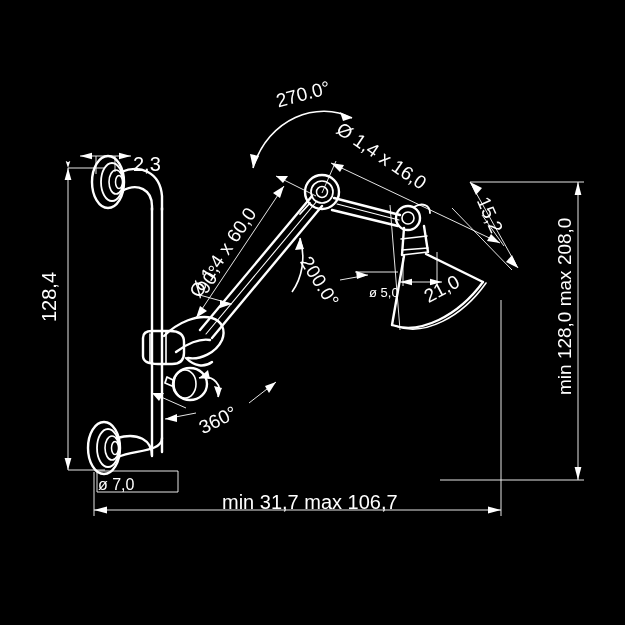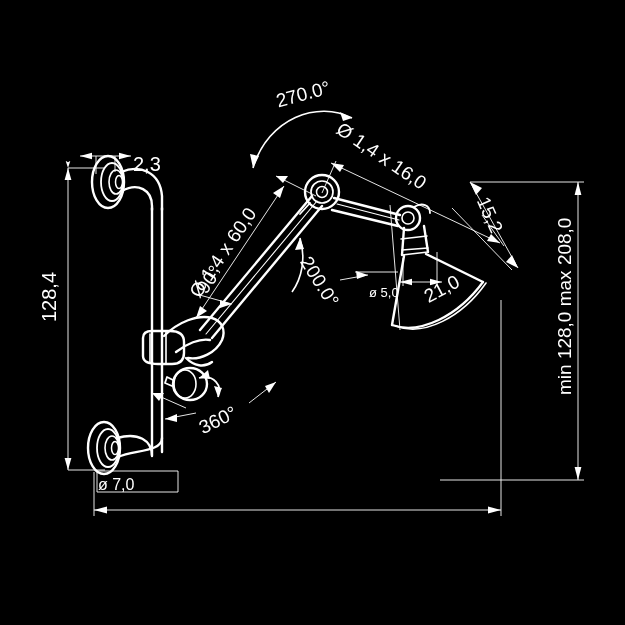--- a/index.html
+++ b/index.html
@@ -248,14 +248,15 @@
   <div class="lbl lbl-152">15,2</div>
   <div class="lbl lbl-min128">min 128,0  max 208,0</div>
   <div class="lbl lbl-210">21,0</div>
   <div class="lbl lbl-d50">ø 5,0</div>
   <div class="lbl lbl-200">200.0°</div>
   <div class="lbl lbl-d1460">Ø 1,4 x 60,0</div>
   <div class="lbl lbl-90">90°</div>
   <div class="lbl lbl-360">360°</div>
   <div class="lbl lbl-1284">128,4</div>
   <div class="lbl lbl-d70">ø 7,0</div>
+  <div class="lbl lbl-minmax">min 31,7   max 106,7</div>
 
 </div>
 
 </body></html>

